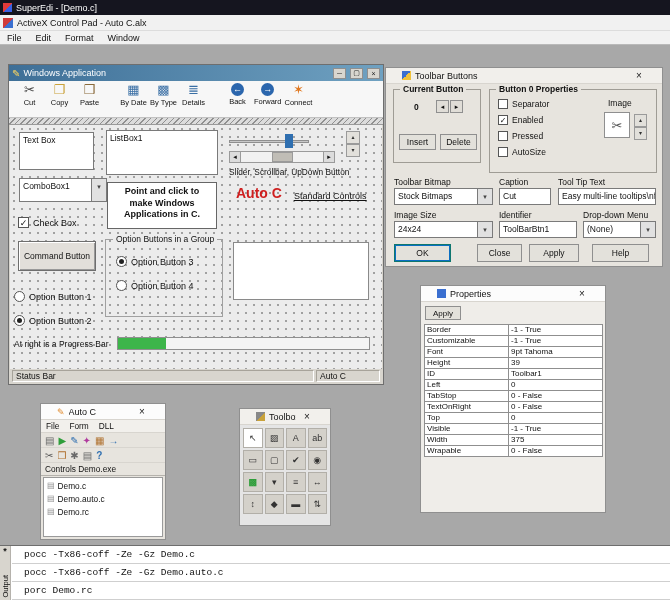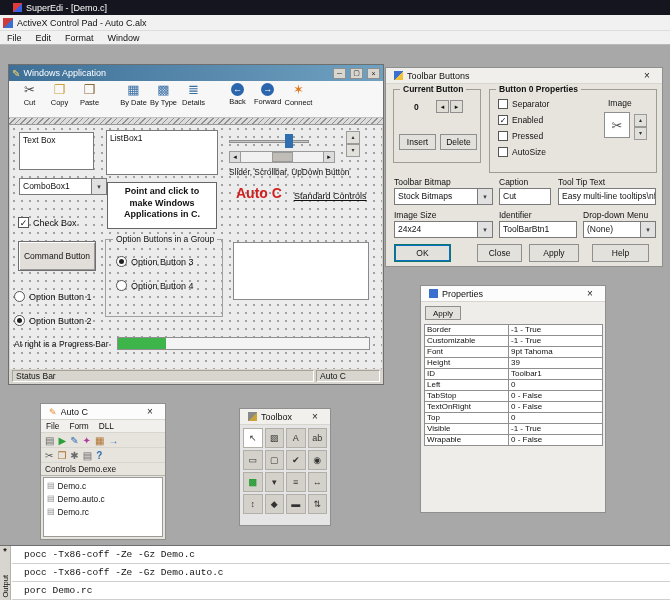--- a/index.html
+++ b/index.html
@@ -1,21 +1,21 @@
 <!DOCTYPE html>
 <html><head>
 <meta charset="utf-8">
 <style>
 *{margin:0;padding:0;box-sizing:border-box}
 html,body{width:670px;height:600px}
 body{position:relative;overflow:hidden;background:#a8a8a8;font-family:"Liberation Sans",sans-serif;font-size:9px;color:#111}
 .abs{position:absolute}
 .win{position:absolute;border:1px solid #8f8f8f}
 
-.tbar-main{left:0;top:0;width:670px;height:15px;background:#15151f;color:#fff;display:flex;align-items:center;gap:4px;padding:0 13px}
+.tbar-main{left:0;top:0;width:670px;height:15px;background:#15151f;color:#fff;display:flex;align-items:center;gap:4px;padding:0 3px}
 .ic-superedi{width:9px;height:9px;background:linear-gradient(135deg,#e23a3a 50%,#3a5fe2 50%);display:inline-block}
 .tbar-ax{left:0;top:15px;width:670px;height:16px;background:#f1f1f1;border-bottom:1px solid #dcdcdc;display:flex;align-items:center;gap:4px;padding:0 3px}
 .ic-ax{width:10px;height:10px;background:linear-gradient(135deg,#d03a3a 55%,#3a6fd0 55%);display:inline-block}
 .menub{left:0;top:31px;width:670px;height:14px;background:#f1f1f1;border-bottom:1px solid #b9b9b9;display:flex;align-items:center}
 .mi{padding:0 7px;display:flex;align-items:center;height:100%}
 
 .apptb{height:16px;background:linear-gradient(90deg,#3e6f97,#6fa1c1);color:#fff;display:flex;align-items:center;gap:3px;padding:0 3px}
 .pen{color:#ffd75e;font-size:10px}
 .ttl{flex:1;overflow:hidden;white-space:nowrap}
 .wbtn{width:13px;height:11px;background:#d9d6cf;border:1px solid #8f8f8f;color:#222;font-size:7px;display:grid;place-items:center;margin-left:1px}
@@ -55,21 +55,21 @@
 .sbh{position:absolute;top:0;bottom:0;background:#c0bdb6;border:1px solid #9a9a9a}
 .udb{height:13px;background:#e2e0db;border:1px solid #9a9a9a;font-size:6px;text-align:center;line-height:11px;color:#333}
 .trow{display:flex;align-items:flex-end;height:16px}
 .tab{padding:2px 6px 1px;border:1px solid #8a8a8a;border-bottom:none;background:#dedbd4;font-size:8.3px;margin-right:-1px;white-space:nowrap}
 .tab.on{background:#fff;padding-bottom:2px;position:relative;z-index:2}
 .tpane{background:#fff;border:1px solid #8a8a8a;height:58px;margin-top:-1px}
 .pgb{border:1px solid #8f8f8f;background:#f4f4f4}
 .pgf{height:100%;background:#3db54a}
 
 .dlg{background:#e7e4de;font-size:8.5px}
-.dtb{height:16px;display:flex;align-items:center;gap:4px;padding:0 8px;background:#f1efeb;border-bottom:1px solid #d8d5cf;font-size:9px}
+.dtb{height:16px;display:flex;align-items:center;gap:4px;padding:0 16px;background:#f1efeb;border-bottom:1px solid #d8d5cf;font-size:9px}
 .dic{width:9px;height:9px;background:linear-gradient(135deg,#3a6fd0 50%,#f0c23a 50%);flex:none}
 .pic{width:9px;height:9px;background:#3a6fd0;flex:none}
 .xb{width:14px;text-align:center;font-size:10px;color:#222}
 .grpd{position:absolute;border:1px solid #9f9c95}
 .grpdl{position:absolute;top:-6px;left:6px;background:#e7e4de;padding:0 3px;font-weight:bold;font-size:8.5px;white-space:nowrap}
 .spb{width:13px;height:13px;background:#e0ddd7;border:1px solid #8f8f8f;text-align:center;font-size:7px;line-height:11px}
 .pbtn{background:#e3e1db;border:1px solid #8f8f8f;display:inline-flex;align-items:center;justify-content:center;height:16px;font-size:8.5px}
 .pbtn.ok{border:1px solid #0f766e;box-shadow:inset 0 0 0 1px #0a6fc2}
 .imgbox{width:26px;height:26px;background:#fff;border:1px solid #8f8f8f;display:grid;place-items:center;font-size:13px;color:#555}
 
@@ -181,21 +181,21 @@
       <div class="udb">▾</div>
     </div>
     <div class="abs hsb" style="left:219px;top:26px;width:106px;height:12px">
       <span class="sba">◂</span>
       <div class="sbt">
           <div class="sbh" style="left:38%;width:26%"></div>
         </div>
       <span class="sba">▸</span>
     </div>
     <div class="abs" style="left:219px;top:42px;font-size:8.3px;white-space:nowrap">Slider, Scrollbar, UpDown Button</div>
-    <div class="abs cmb" style="left:9px;top:53px;width:88px;height:17px">
+    <div class="abs cmb" style="left:9px;top:53px;width:88px;height:24px">
       <span class="cmbv">ComboBox1</span>
       <span class="cmbd">▾</span>
     </div>
     <div class="abs infobox" style="left:97px;top:57px;width:110px;height:47px">Point and click to make Windows Applications in C.</div>
     <div class="abs brandtx" style="left:226px;top:60px">Auto C</div>
     <a class="abs linktx" style="left:284px;top:66px">Standard Controls</a>
     <div class="abs row" style="left:8px;top:92px">
       <span class="cbx">✓</span>
       <span>Check Box</span>
     </div>
@@ -344,20 +344,24 @@
           <td>TextOnRight</td>
           <td>0 - False</td>
         </tr>
     <tr>
           <td>Top</td>
           <td>0</td>
         </tr>
     <tr>
           <td>Visible</td>
           <td>-1 - True</td>
+        </tr>
+    <tr>
+          <td>Width</td>
+          <td>375</td>
         </tr>
     <tr>
           <td>Wrapable</td>
           <td>0 - False</td>
         </tr>
   </tbody>
     </table>
 </div>
 
 <div class="win" style="left:40px;top:403px;width:126px;height:137px;background:#e7e4de">

